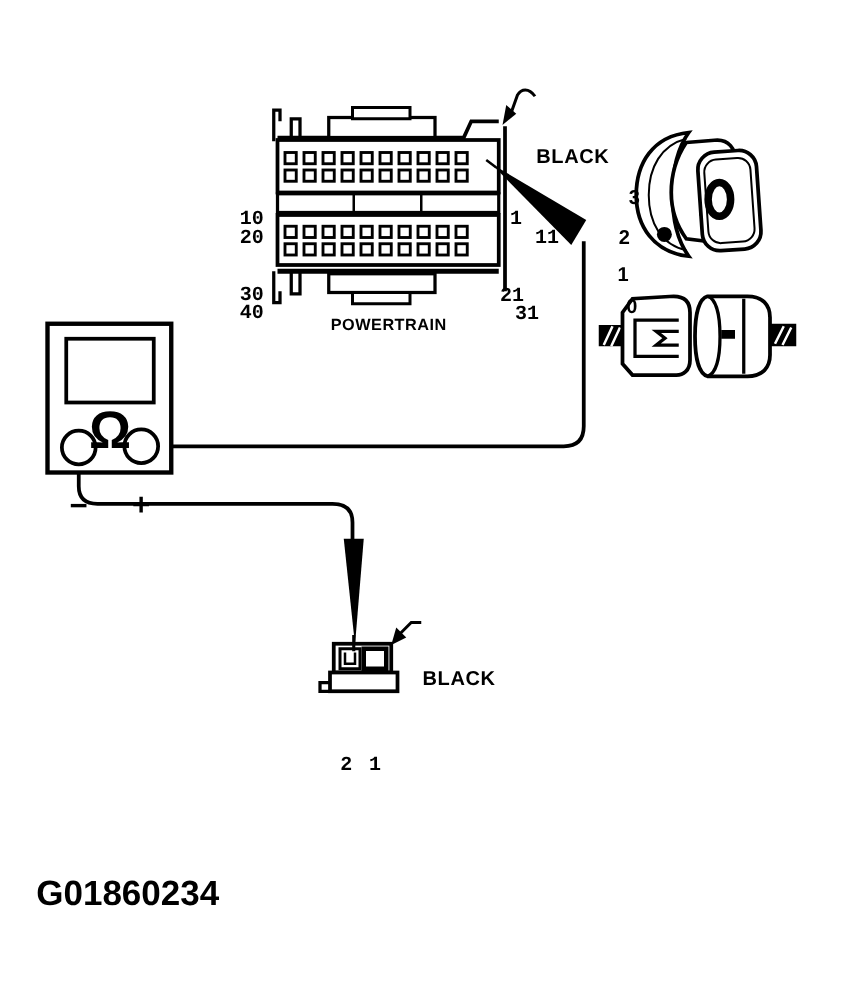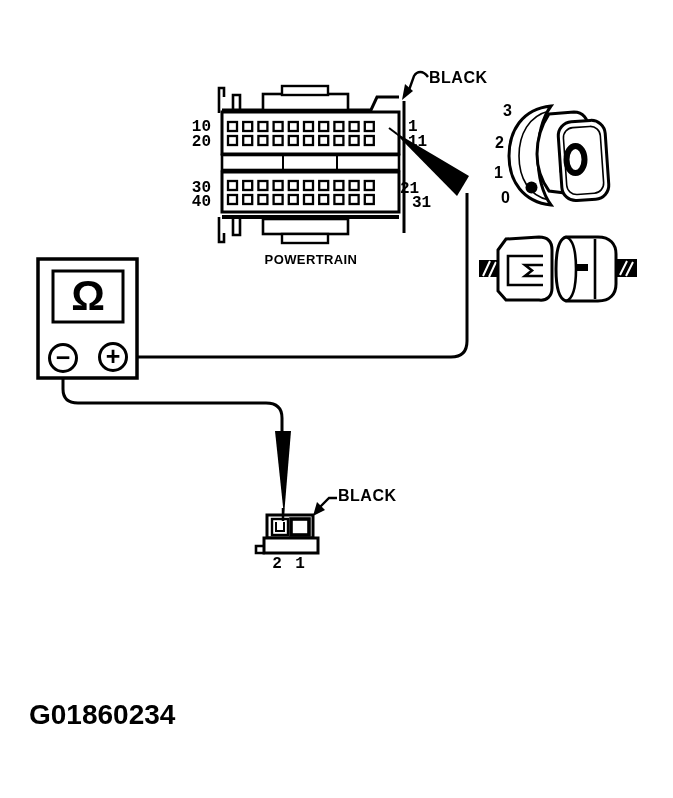--- a/index.html
+++ b/index.html
@@ -2,21 +2,21 @@
 <html><head>
 <meta charset="utf-8">
 <style>
   html,body{margin:0;padding:0;background:#fff;}
   .canvas{
     position:relative;width:673px;height:798px;background:#fff;overflow:hidden;
     font-family:"Liberation Sans","DejaVu Sans",sans-serif;color:#000;
   }
   svg.layer{position:absolute;left:0;top:0;pointer-events:none;}
   .z1{z-index:1}.z3{z-index:3}
-  .txt{position:absolute;font-weight:bold;color:#000;white-space:nowrap;z-index:2;}
+  .txt{position:absolute;font-weight:bold;color:#000;white-space:nowrap;z-index:2;margin-top:48px;}
   .lbl{font-size:16px;letter-spacing:0.5px;}
   .pinlbl{font-size:16px;font-family:Liberation Mono, monospace;}
   .pin-left{width:26px;text-align:right;}
   .keynum{font-size:16px;}
   .block{position:absolute;z-index:2;text-align:center;font-weight:bold;}
   .pcm-name{left:230px;top:251px;width:162px;font-size:13px;line-height:18.5px;letter-spacing:0.4px;}
   .skreem-name{left:250px;top:571px;width:100px;font-size:16px;line-height:18.6px;letter-spacing:0.6px;}
   .figure-id{left:29px;top:699px;font-size:28px;letter-spacing:0px;text-align:right;}
   .meter-omega{left:53px;top:269px;width:70px;height:51px;font-size:42px;line-height:53px;text-align:center;font-weight:bold;}
   .meter-sign{width:28px;height:28px;text-align:center;font-size:25px;line-height:27px;font-weight:bold;}
@@ -146,21 +146,21 @@
   </svg>
 
   <div class="txt lbl" style="left:429px;top:69px;">BLACK</div>
   <div class="txt lbl" style="left:338px;top:487px;">BLACK</div>
 
   <div class="txt pinlbl pin-left" style="left:185px;top:118px;">10</div>
   <div class="txt pinlbl pin-left" style="left:185px;top:133px;">20</div>
   <div class="txt pinlbl pin-left" style="left:185px;top:179px;">30</div>
   <div class="txt pinlbl pin-left" style="left:185px;top:193px;">40</div>
   <div class="txt pinlbl" style="left:408px;top:118px;">1</div>
-  <div class="txt pinlbl" style="left:408px;top:133px;">11</div>
+  <div class="txt pinlbl" style="left:428px;top:133px;">11</div>
   <div class="txt pinlbl" style="left:400px;top:180px;">21</div>
   <div class="txt pinlbl" style="left:412px;top:194px;">31</div>
 
   <div class="txt keynum" style="left:503px;top:102px;">3</div>
   <div class="txt keynum" style="left:495px;top:134px;">2</div>
   <div class="txt keynum" style="left:494px;top:164px;">1</div>
   <div class="txt keynum" style="left:501px;top:189px;">0</div>
 
   <div class="txt meter-omega">Ω</div>
   <div class="txt meter-sign" style="left:49px;top:344px;">−</div>

